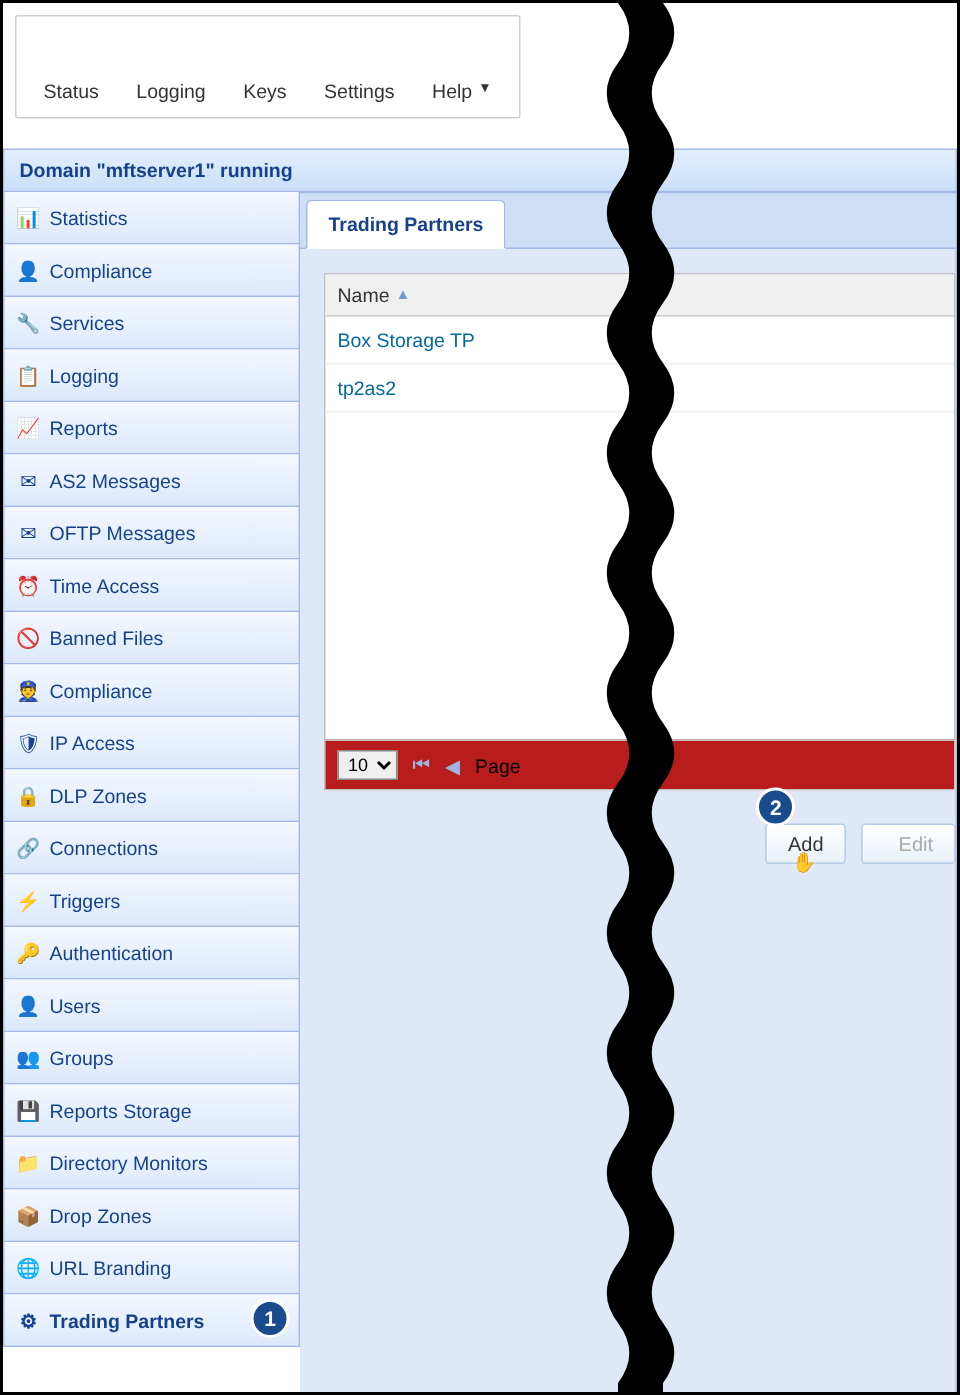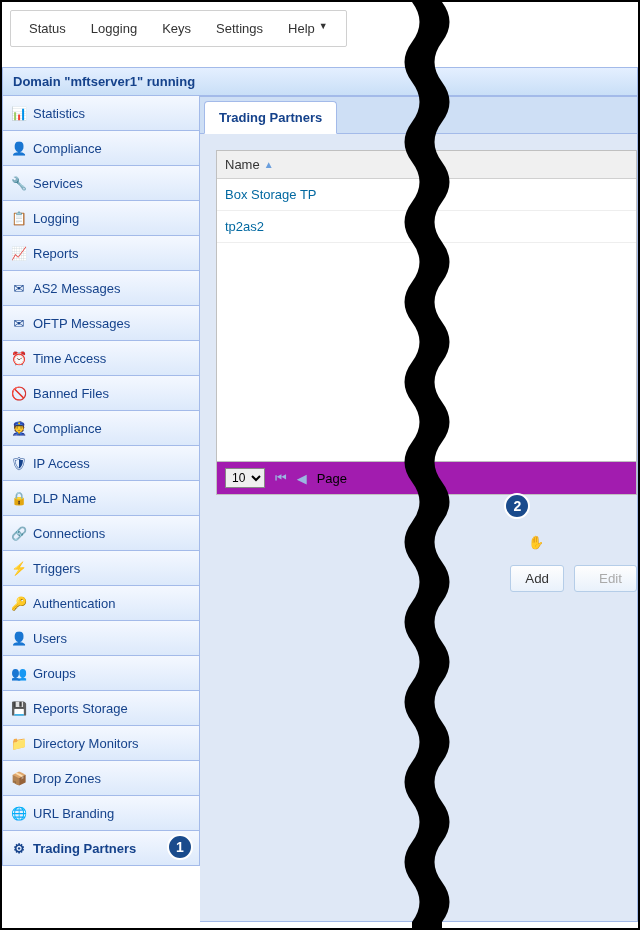--- a/index.html
+++ b/index.html
@@ -22,20 +22,21 @@
       margin: 8px;
       width: fit-content;
       border-radius: 2px;
     }
     .top-menu-item {
       color: #333;
       cursor: pointer;
       display: flex;
       align-items: flex-start;
       gap: 4px;
+      margin-top: 32px;
     }
     .dropdown-arrow {
       font-size: 9px;
     }
     .domain-bar {
       background: linear-gradient(#e4efff, #c9dff7);
       color: #15428b;
       font-weight: bold;
       padding: 6px 10px;
       border: 1px solid #a3bae9;
@@ -126,21 +127,21 @@
     }
     .grid-body {
       flex: 1;
     }
     .pager {
       border-top: 1px solid #c0c0c0;
       padding: 6px 8px;
       display: flex;
       align-items: center;
       gap: 10px;
-      background: #a21caf;
+      background: #b91c1c;
     }
     .pager select {
       border: 1px solid #888;
       padding: 1px 2px;
       font-size: 12px;
     }
     .pager-btn {
       color: #9bb7e0;
       cursor: pointer;
       font-size: 13px;
@@ -152,21 +153,20 @@
       justify-content: flex-end;
     }
     .btn {
       border: 1px solid #b5cde8;
       background: linear-gradient(#fefefe, #e9f1fb);
       padding: 5px 14px;
       color: #333;
       border-radius: 3px;
       cursor: pointer;
       position: relative;
-      margin-top: 48px;
     }
     .btn.disabled {
       color: #aaa;
       cursor: default;
       padding-left: 24px;
     }
     .callout {
       position: absolute;
       width: 26px;
       height: 26px;
@@ -264,21 +264,21 @@
       <div class="sidebar-item">
         <span class="icon">👮</span>
         <span>Compliance</span>
       </div>
       <div class="sidebar-item">
         <span class="icon">🛡</span>
         <span>IP Access</span>
       </div>
       <div class="sidebar-item">
         <span class="icon">🔒</span>
-        <span>DLP Name</span>
+        <span>DLP Zones</span>
       </div>
       <div class="sidebar-item">
         <span class="icon">🔗</span>
         <span>Connections</span>
       </div>
       <div class="sidebar-item">
         <span class="icon">⚡</span>
         <span>Triggers</span>
       </div>
       <div class="sidebar-item">

